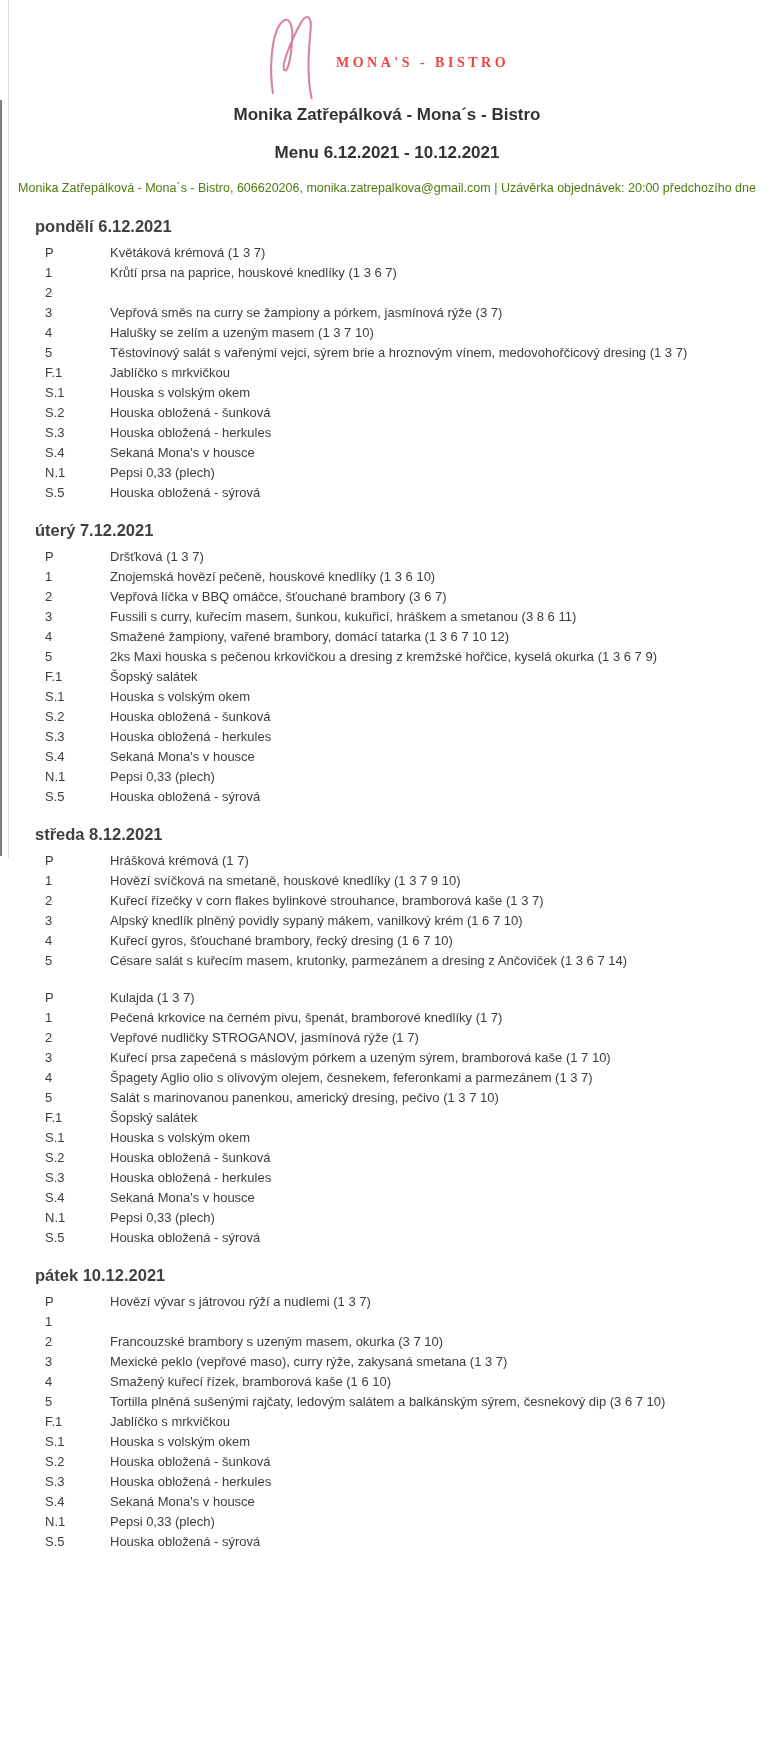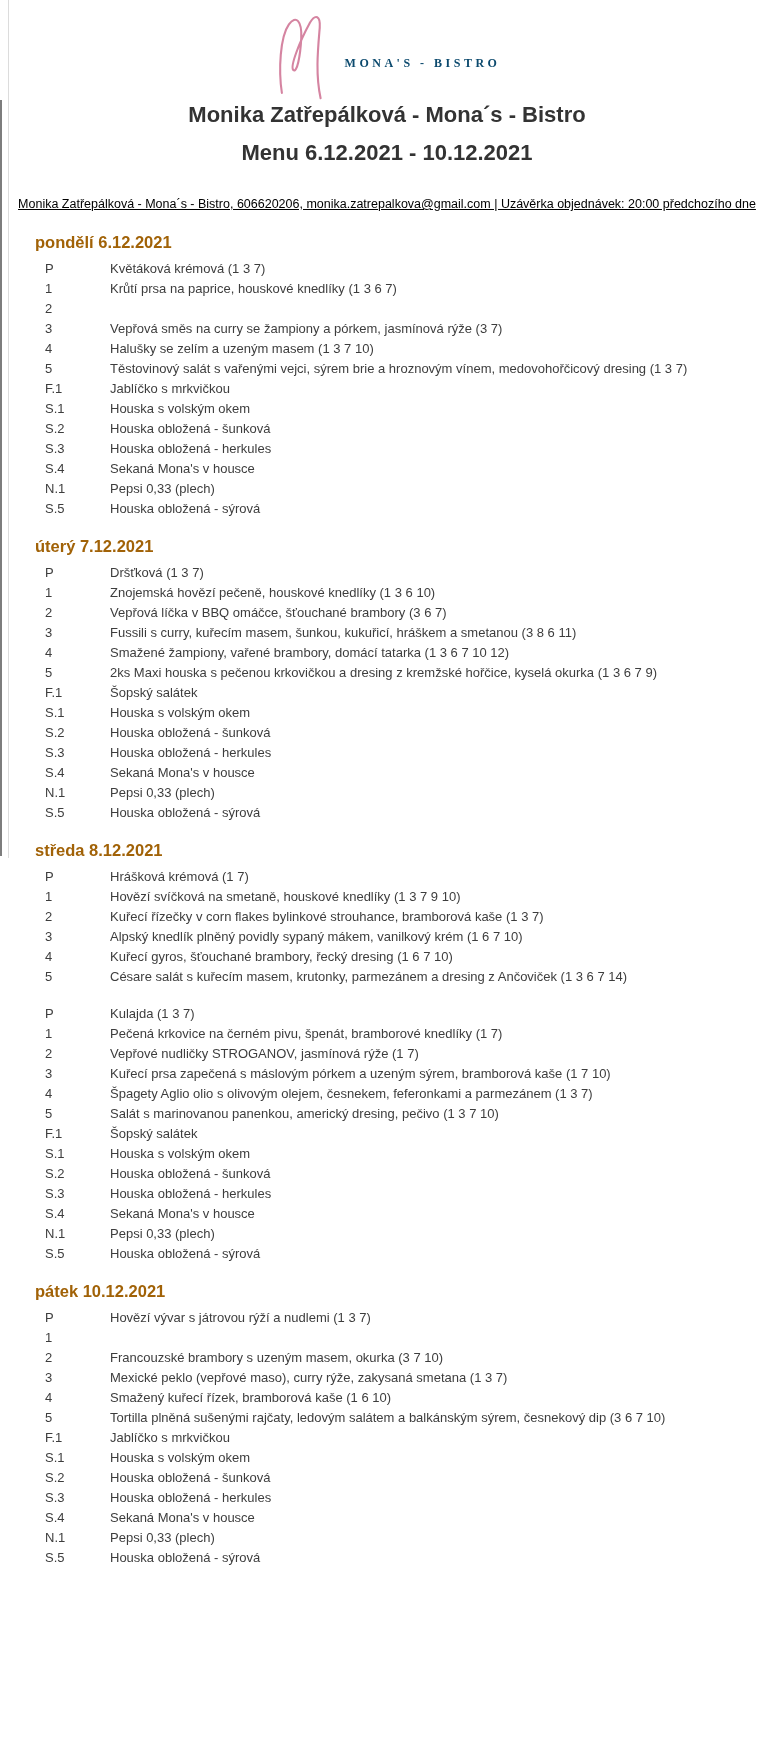--- a/index.html
+++ b/index.html
@@ -14,44 +14,43 @@
 
   
   .edge-dark  { position: absolute; left: 0;  top: 100px; width: 2px; height: 756px; background: #7d7d7d; }
   .edge-light { position: absolute; left: 8px; top: 0;    width: 1px; height: 858px; background: #dcdcdc; }
 
   header { text-align: center; padding-top: 12px; }
   .logo { display: flex; align-items: center; justify-content: center; gap: 13px; height: 88px; }
   .logo svg { width: 58px; height: 88px; display: block; }
   .brand {
     font-family: "Liberation Serif", serif;
-    font-size: 12px; font-weight: 600;
+    font-size: 14px; font-weight: 600;
     letter-spacing: 3.5px;
-    color: #0c4a6e;
+    color: #ef4444;
     margin-top: 14px;
     white-space: nowrap;
   }
   h1.title, h2.subtitle {
-    font-size: 22px; font-weight: bold; color: #333333;
+    font-size: 17px; font-weight: bold; color: #333333;
     margin: 0; line-height: 22px;
   }
   h1.title { margin-top: 4px; }
   h2.subtitle { margin-top: 16px; }
   .contact {
-    margin-top: 33px;
+    margin-top: 17px;
     font-size: 12.5px;
-    color: #000000;
+    color: #4d7c0f;
     white-space: nowrap;
-    text-decoration: underline;
   }
 
   main.days { margin-top: 21px; padding-left: 35px; text-align: left; }
   section.day { margin-bottom: 17px; }
   .day-title {
-    font-size: 16.5px; font-weight: bold; color: #a16207;
+    font-size: 16.5px; font-weight: bold; color: #404040;
     margin: 0 0 7px 0; line-height: 20px;
   }
   .row { display: flex; height: 20px; line-height: 20px; font-size: 13px; color: #3d3d3d; }
   .row .code { flex: none; width: 65px; padding-left: 10px; }
   .row .text { flex: 1; white-space: nowrap; overflow: hidden; }
 </style>
 </head>
 <body>
 
 <div class="page">

